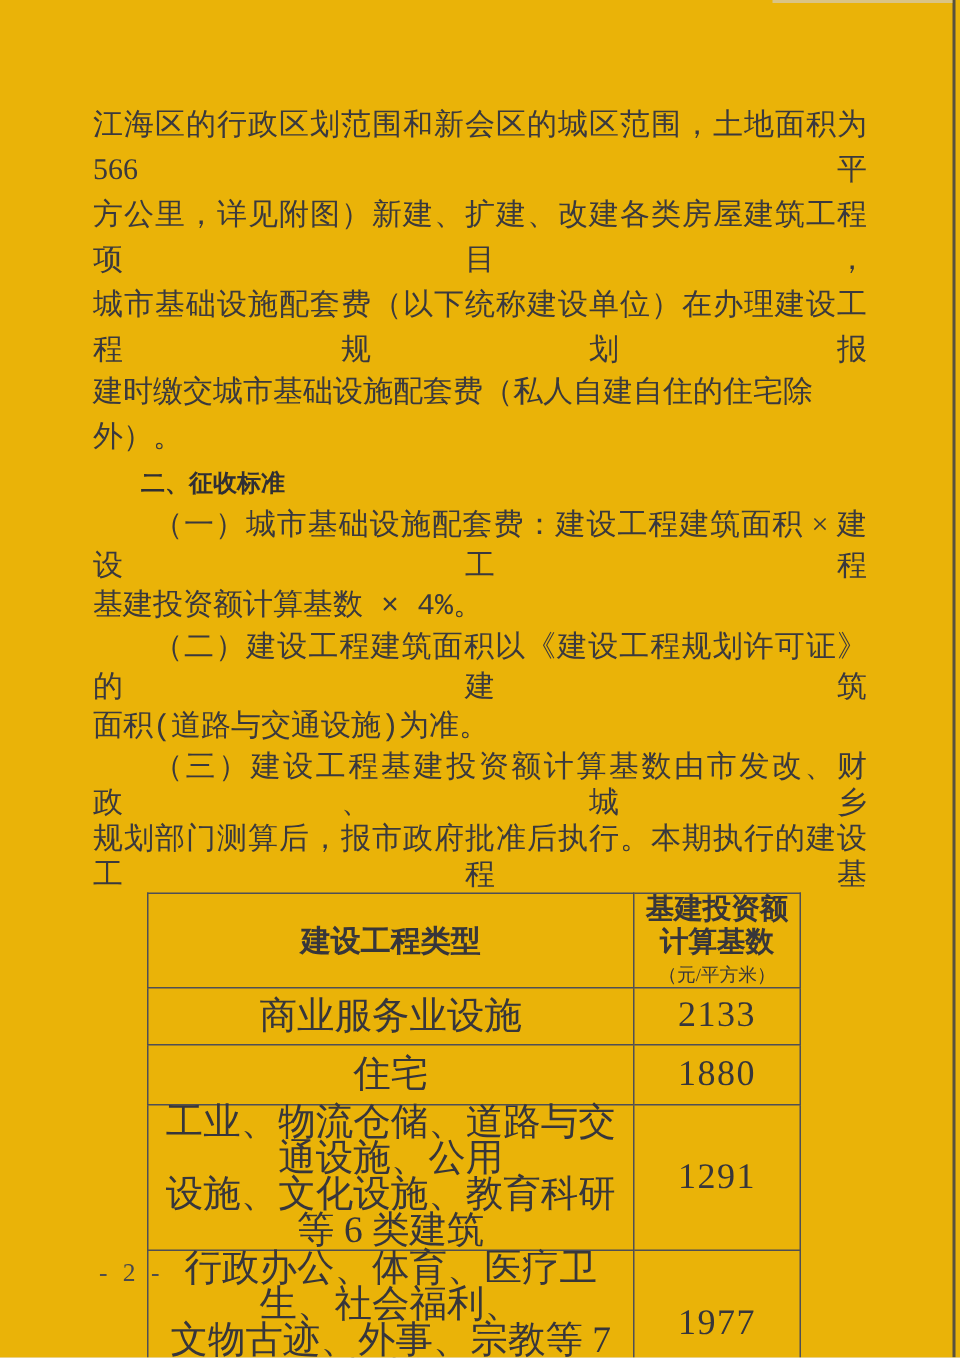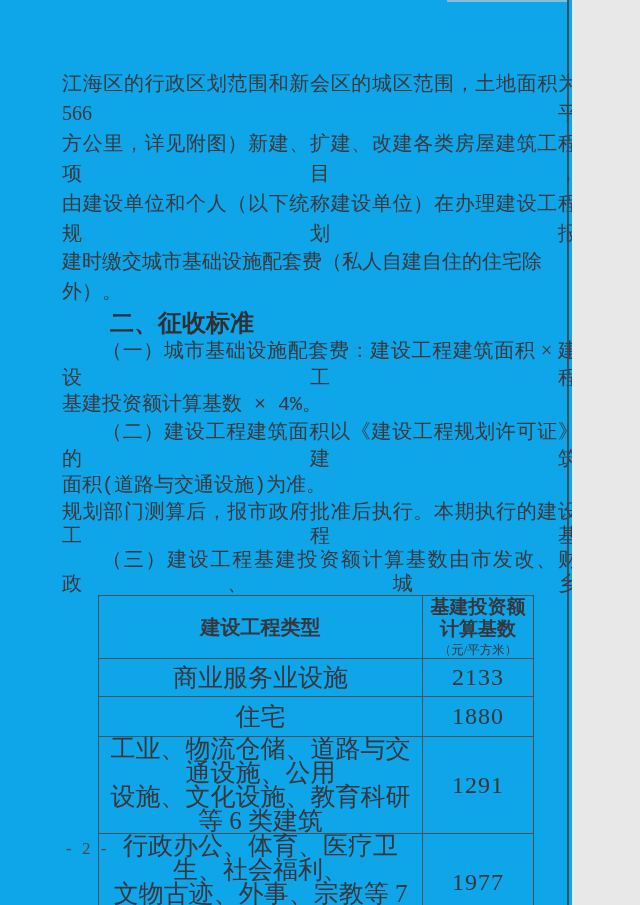--- a/index.html
+++ b/index.html
@@ -1,19 +1,19 @@
 <!DOCTYPE html>
 <html><head>
 <meta charset="utf-8">
 <style>
   html,body{margin:0;padding:0;background:#e8e8e8;}
   .sheet{
     position:relative;
-    width:572px;height:905px;
-    background:#0ea5e9;
+    width:640px;height:905px;
+    background:#eab308;
     overflow:hidden;
     font-family:"Liberation Serif","DejaVu Serif",serif;
     color:#3a393e;
   }
   
   .scan-edge-right{
     position:absolute;top:0;right:3px;width:2px;height:905px;
     background:#3f3f48;opacity:.85;
   }
   .scan-edge-top{
@@ -22,21 +22,21 @@
   }
   .content{
     position:absolute;left:62px;top:0;width:516px;
     font-size:20px;
   }
   .line{display:block;text-align:justify;text-align-last:justify;}
   .end{display:block;text-align:left;text-align-last:left;font-family:Liberation Mono, monospace;}
   .ind{text-indent:2em;}
   .p1{margin-top:68px;line-height:30px;}
   .h2x,.h3x{font-weight:bold;color:#302f34;line-height:28px;text-indent:2em;
-    font-family:Liberation Serif, serif;font-size:24px;}
+    font-family:Liberation Mono, monospace;font-size:16px;}
   .h2x{margin-top:1px;}
   .pA,.pB,.pD{line-height:27px;}
   .pC{line-height:24px;}
   
   table.fee{
     border-collapse:collapse;
     margin:0 0 0 36px;width:435px;
     table-layout:fixed;
   }
   table.fee td,table.fee th{
@@ -62,39 +62,39 @@
 </head>
 <body>
 
 <div class="sheet">
 
   <div class="content">
 
     <div class="p1">
       <span class="line">江海区的行政区划范围和新会区的城区范围，土地面积为 566 平</span>
       <span class="line">方公里，详见附图）新建、扩建、改建各类房屋建筑工程项目，</span>
-      <span class="line">由建设单位和个人（以下统称建设单位）在办理建设工程规划报</span>
+      <span class="line">城市基础设施配套费（以下统称建设单位）在办理建设工程规划报</span>
       <span class="end">建时缴交城市基础设施配套费（私人自建自住的住宅除外）。</span>
     </div>
 
     <div class="h2x">二、征收标准</div>
 
     <div class="pA">
       <span class="line ind">（一）城市基础设施配套费：建设工程建筑面积 × 建设工程</span>
       <span class="end">基建投资额计算基数 × 4%。</span>
     </div>
 
     <div class="pB">
       <span class="line ind">（二）建设工程建筑面积以《建设工程规划许可证》的建筑</span>
       <span class="end">面积(道路与交通设施)为准。</span>
     </div>
 
     <div class="pC">
+      <span class="line ind">（三）建设工程基建投资额计算基数由市发改、财政、城乡</span>
       <span class="line">规划部门测算后，报市政府批准后执行。本期执行的建设工程基</span>
-      <span class="line ind">（三）建设工程基建投资额计算基数由市发改、财政、城乡</span>
     </div>
 
     <table class="fee">
       <colgroup>
           <col class="c-type">
           <col class="c-val">
         </colgroup>
       <tbody>
           <tr>
         <th class="th-type">建设工程类型</th>

